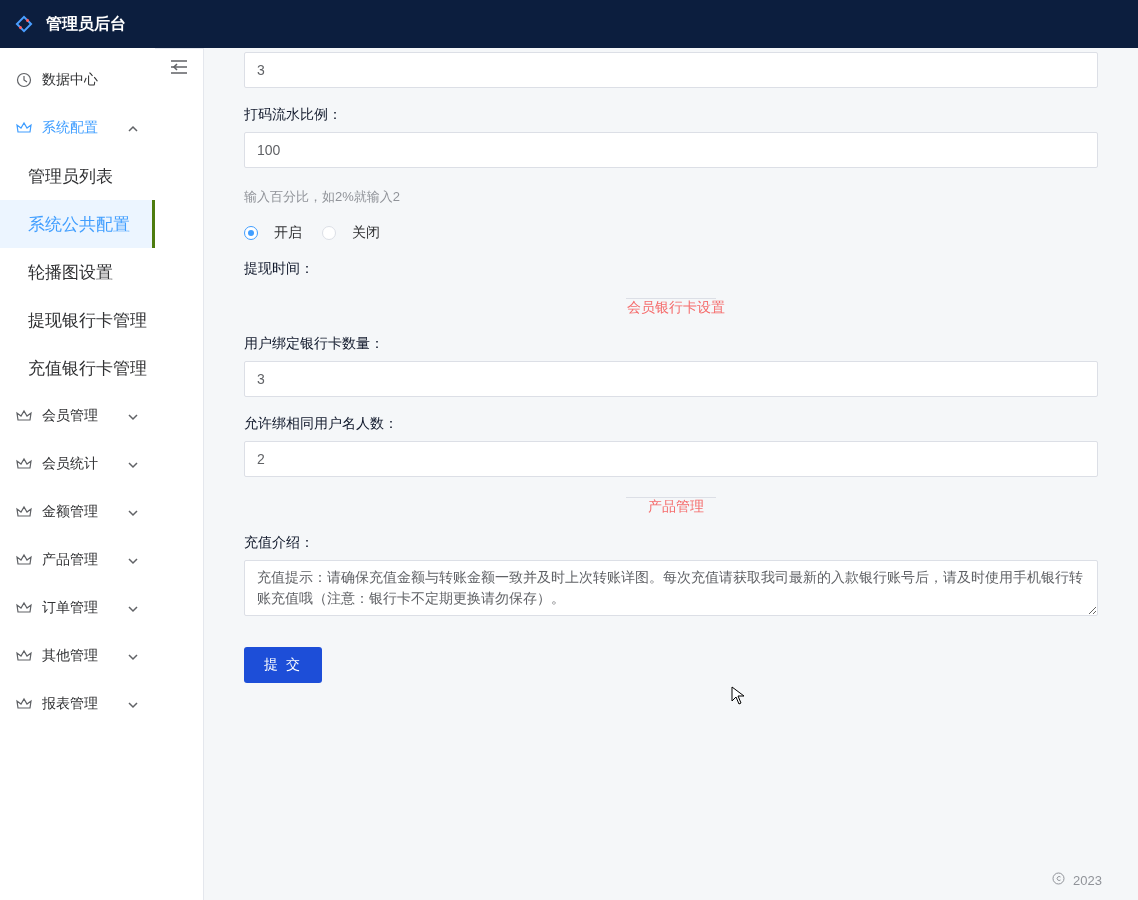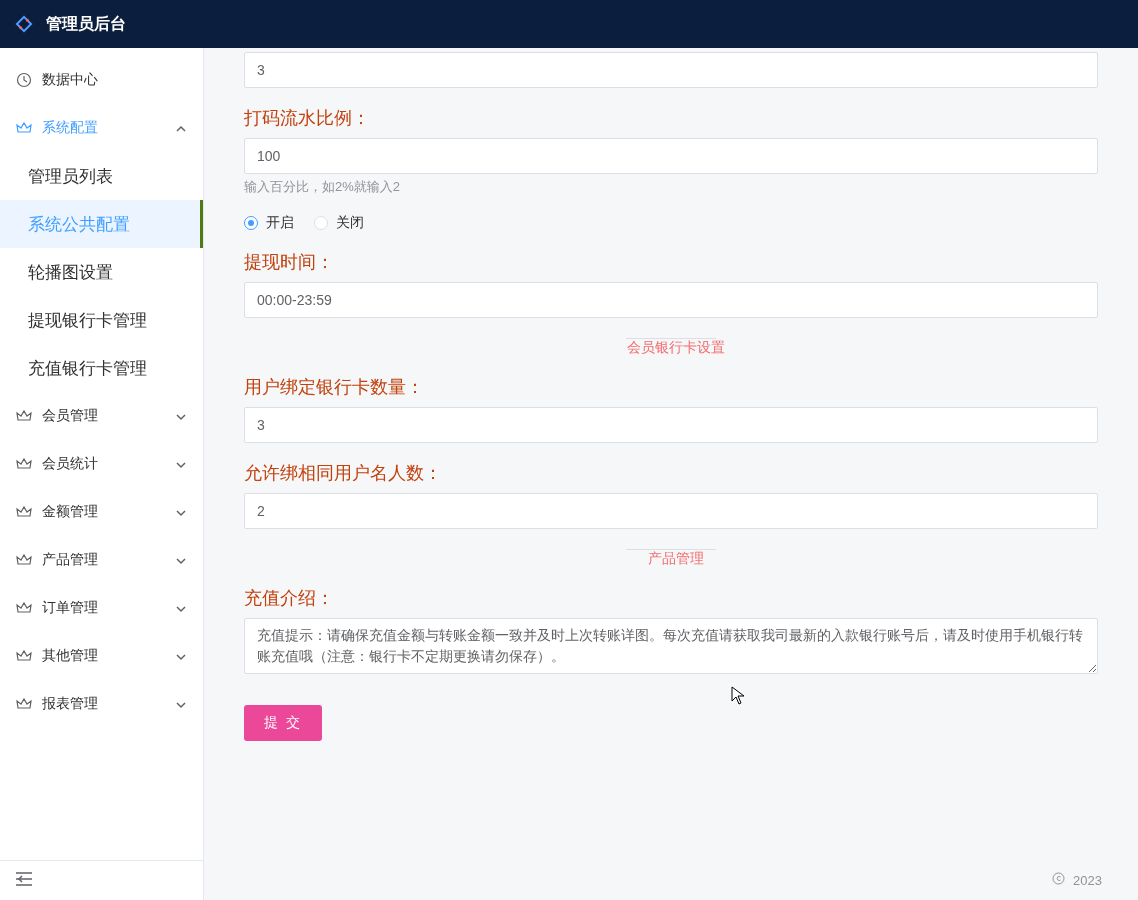--- a/index.html
+++ b/index.html
@@ -1,45 +1,45 @@
 <!DOCTYPE html>
 <html><head>
 <meta charset="utf-8">
 <style>
 * { box-sizing: border-box; margin: 0; padding: 0; }
 body { font-family: -apple-system, BlinkMacSystemFont, "Segoe UI", "PingFang SC", "Microsoft YaHei", sans-serif; font-size: 14px; color: #303133; background: #f5f7f9; }
 .header { height: 48px; background: #0c1e3e; display: flex; align-items: center; padding: 0 12px; color: #fff; }
 .logo-icon { width: 24px; height: 24px; margin-right: 10px; }
 .header-title { font-size: 16px; font-weight: 600; }
 .layout { display: flex; height: calc(100vh - 48px); }
-.sidebar { width: 204px; background: #fff; border-right: 1px solid #e4e7ed; display: flex; flex-direction: column; position: relative; }
+.sidebar { width: 204px; background: #fff; border-right: 1px solid #e4e7ed; display: flex; flex-direction: row; position: relative; }
 .sidebar-menu { flex: 1; overflow-y: auto; padding-top: 8px; }
 .menu-item { display: flex; align-items: center; height: 48px; padding: 0 16px; cursor: pointer; color: #303133; font-size: 14px; }
 .menu-item .menu-icon { width: 16px; height: 16px; margin-right: 10px; flex-shrink: 0; }
 .menu-item .menu-label { flex: 1; }
 .menu-item .chevron { width: 12px; height: 12px; }
 .submenu-item { display: flex; align-items: center; height: 48px; padding-left: 28px; cursor: pointer; color: #303133; font-size: 17px; }
 .submenu-item.active { background: #ecf5ff; color: #409eff; border-right: 3px solid #4d7c0f; }
 .sidebar-footer { height: 40px; border-top: 1px solid #e4e7ed; display: flex; align-items: center; padding: 0 16px; cursor: pointer; }
 .main { flex: 1; overflow-y: auto; position: relative; }
 .form-container { padding: 0 40px 40px 40px; max-width: 940px; }
 .form-item { margin-bottom: 18px; }
-.form-label { color: #c2410c; font-size: 18px; margin-bottom: 8px; display: block; }
-.form-help { color: #909399; font-size: 13px; margin-top: 4px; }
+.form-label { color: #0f172a; font-size: 14px; margin-bottom: 8px; display: block; }
+.form-help { color: #909399; font-size: 13px; margin-top: 20px; }
 .input { width: 100%; height: 36px; border: 1px solid #dcdfe6; border-radius: 2px; padding: 0 12px; font-size: 14px; color: #606266; background: #fff; outline: none; }
 .textarea { width: 100%; min-height: 54px; border: 1px solid #dcdfe6; border-radius: 2px; padding: 6px 12px; font-size: 14px; color: #606266; background: #fff; outline: none; resize: vertical; font-family: inherit; line-height: 1.5; }
 .radio-group { display: flex; align-items: center; gap: 20px; margin-top: 10px; }
-.radio-option { display: flex; align-items: center; cursor: pointer; }
+.radio-option { display: flex; align-items: center; cursor: pointer; gap: 8px; }
 .radio-circle { width: 14px; height: 14px; border-radius: 50%; border: 1px solid #dcdfe6; margin-right: 8px; position: relative; background: #fff; }
 .radio-circle.checked { border-color: #409eff; }
 .radio-circle.checked::after { content: ''; position: absolute; width: 6px; height: 6px; background: #409eff; border-radius: 50%; top: 50%; left: 50%; transform: translate(-50%, -50%); }
 .section-divider { display: flex; align-items: center; margin: 20px 0 18px 0; flex-direction: column; }
 .section-divider .line { height: 1px; background: #dcdfe6; width: 90px; }
 .section-divider .title { color: #f56c6c; font-size: 14px; margin-left: 10px; }
-.btn-primary { height: 36px; background: #ec4899; color: #fff; border: none; border-radius: 3px; padding: 0 20px; font-size: 14px; cursor: pointer; letter-spacing: 2px; }
+.btn-primary { height: 36px; background: #1d4ed8; color: #fff; border: none; border-radius: 3px; padding: 0 20px; font-size: 14px; cursor: pointer; letter-spacing: 2px; }
 .footer-copy { position: absolute; right: 36px; bottom: 12px; color: #909399; font-size: 13px; display: flex; align-items: center; gap: 8px; }
 .cursor { position: absolute; width: 16px; height: 20px; pointer-events: none; z-index: 999; }
 .expanded-parent { color: #409eff; justify-content: center; }
 </style>
 </head>
 <body>
 
 <div class="header">
   <span class="logo-icon">
     <svg viewBox="0 0 24 24" width="24" height="24">
@@ -182,21 +182,20 @@
           </div>
           <div class="radio-option">
             <span class="radio-circle"></span>
             <span>关闭</span>
           </div>
         </div>
       </div>
 
       <div class="form-item">
         <label class="form-label">提现时间：</label>
-        <input class="input" value="00:00-23:59" style="">
       </div>
 
       <div class="section-divider">
         <span class="line"></span>
         <span class="title">会员银行卡设置</span>
       </div>
 
       <div class="form-item">
         <label class="form-label">用户绑定银行卡数量：</label>
         <input class="input" value="3" style="">

